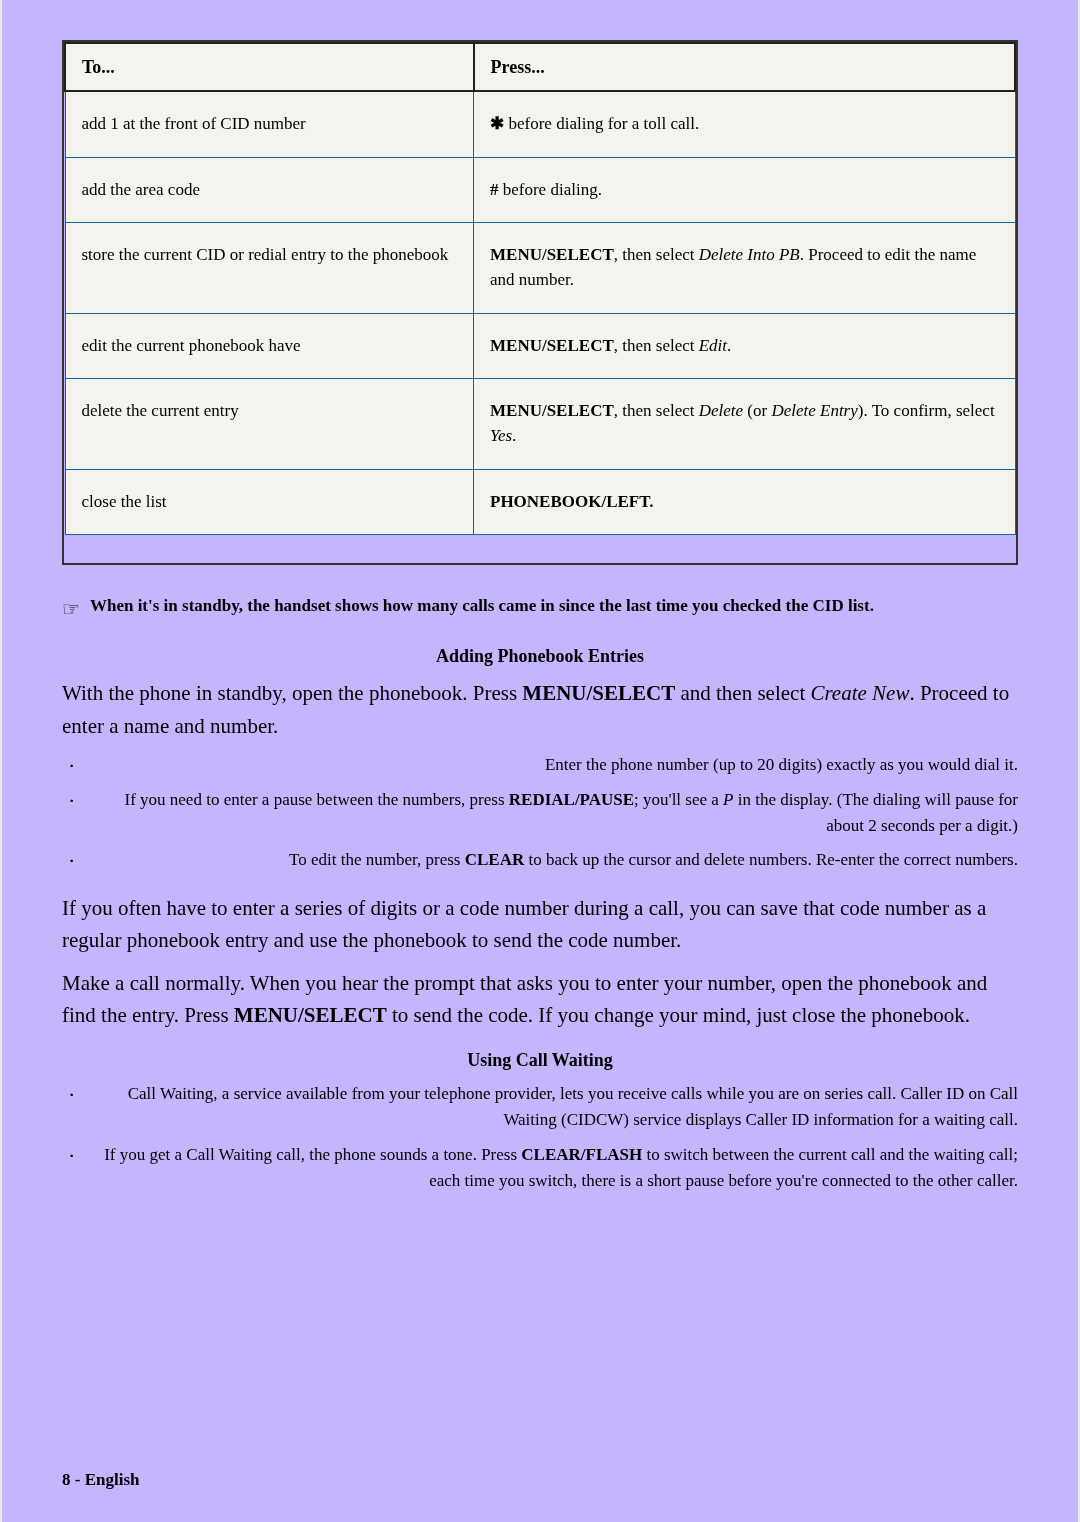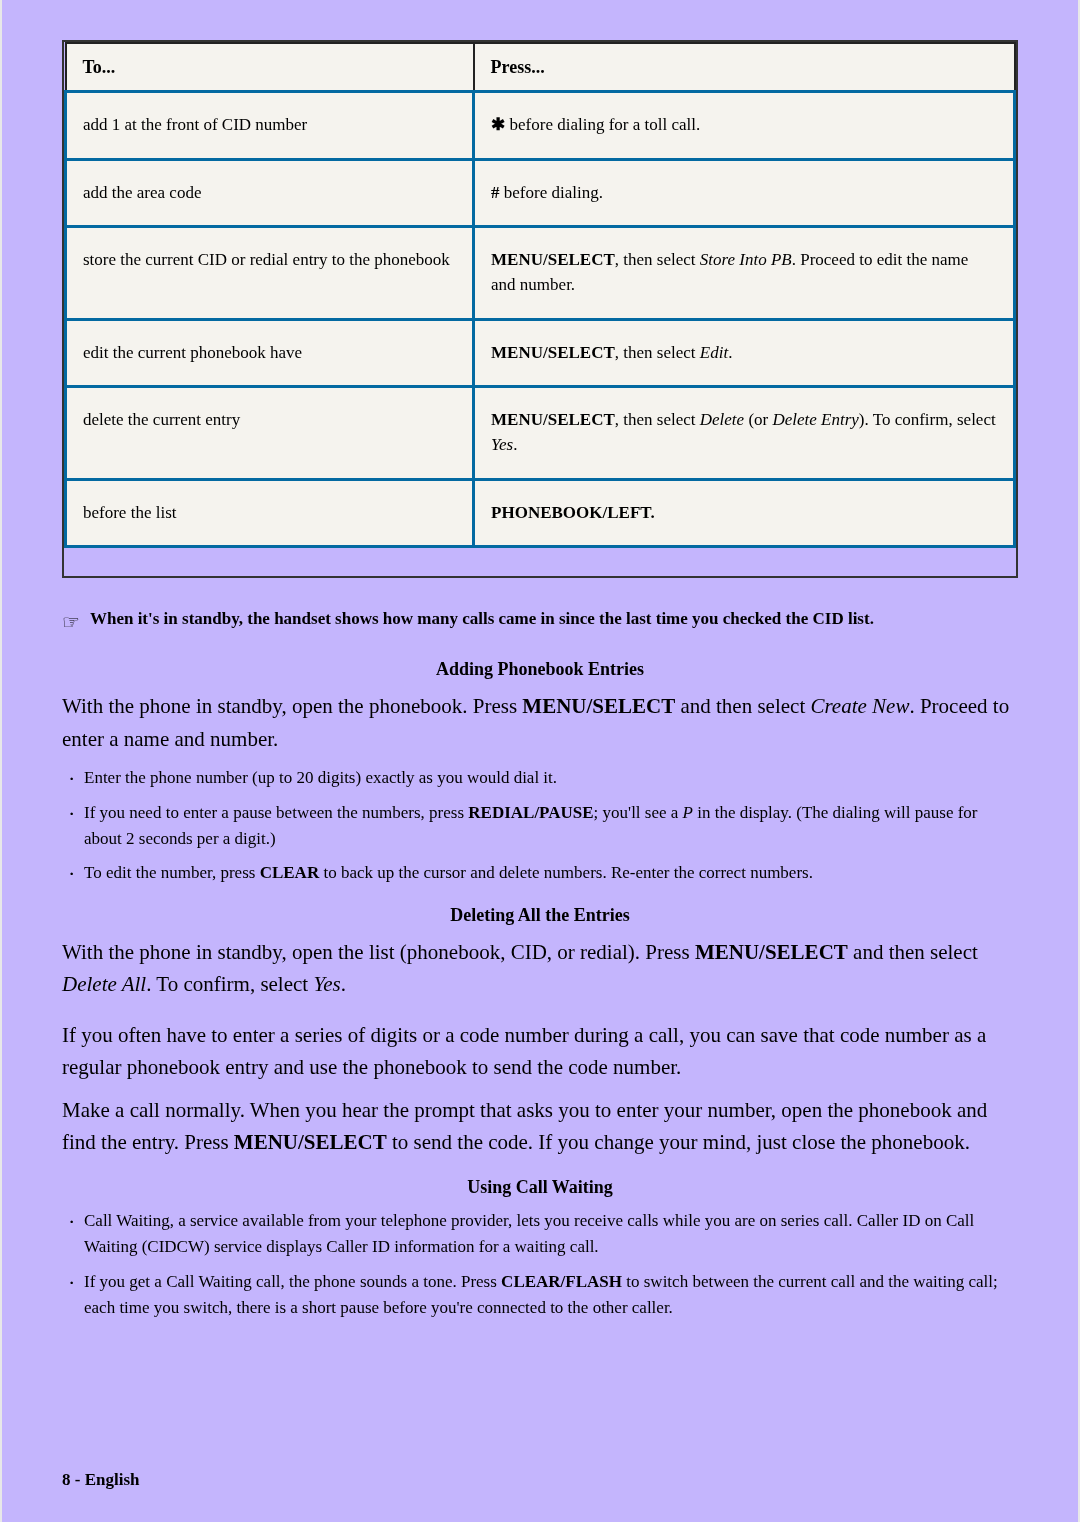--- a/index.html
+++ b/index.html
@@ -36,21 +36,21 @@
     table.main-table th {
       border: 2px solid #222;
       padding: 10px 16px;
       text-align: left;
       font-weight: bold;
       background: #f5f3ee;
       font-size: 18px;
     }
 
     table.main-table td {
-      border: 3px solid #0369a1;
+      border: 1px solid #0369a1;
       padding: 20px 16px;
       vertical-align: top;
       background: #f5f3ee;
     }
 
     table.main-table td:first-child {
       width: 43%;
     }
 
     table.main-table td:last-child {
@@ -104,20 +104,21 @@
       padding-left: 0;
       list-style: none;
     }
 
     .bullet-list li {
       font-size: 17px;
       line-height: 1.55;
       margin-bottom: 8px;
       padding-left: 22px;
       position: relative;
+      text-align: right;
     }
 
     .bullet-list li::before {
       content: '·';
       position: absolute;
       left: 6px;
       font-size: 22px;
       line-height: 1.3;
     }
 
@@ -156,32 +157,32 @@
       <tr>
             <td>add 1 at the front of CID number</td>
             <td><span class="bold">✱</span> before dialing for a toll call.</td>
           </tr>
           <tr>
             <td>add the area code</td>
             <td><span class="bold">#</span> before dialing.</td>
           </tr>
           <tr>
             <td>store the current CID or redial entry to the phonebook</td>
-            <td><span class="bold">MENU/SELECT</span>, then select <span class="italic">Store Into PB</span>. Proceed to edit the name and number.</td>
+            <td><span class="bold">MENU/SELECT</span>, then select <span class="italic">Delete Into PB</span>. Proceed to edit the name and number.</td>
           </tr>
           <tr>
             <td>edit the current phonebook have</td>
             <td><span class="bold">MENU/SELECT</span>, then select <span class="italic">Edit</span>.</td>
           </tr>
           <tr>
             <td>delete the current entry</td>
             <td><span class="bold">MENU/SELECT</span>, then select <span class="italic">Delete</span> (or <span class="italic">Delete Entry</span>). To confirm, select <span class="italic">Yes</span>.</td>
           </tr>
           <tr>
-            <td>before the list</td>
+            <td>close the list</td>
             <td><span class="bold">PHONEBOOK/LEFT.</span></td>
           </tr>
         </tbody>
     </table>
   </div>
 
   <div class="note-line">
     <span class="note-icon">☞</span>
     <span class="note-text">
       <strong>When it's in standby, the handset shows how many calls came in since the last time you checked the CID list.</strong>
@@ -190,24 +191,20 @@
 
   <div id="sections-container">
       <div class="section-block">
         <div class="section-heading">Adding Phonebook Entries</div>
         <p class="body-text">With the phone in standby, open the phonebook. Press <span class="bold">MENU/SELECT</span> and then select <span class="italic">Create New</span>. Proceed to enter a name and number.</p>
         <ul class="bullet-list">
           <li>Enter the phone number (up to 20 digits) exactly as you would dial it.</li>
           <li>If you need to enter a pause between the numbers, press <span class="bold">REDIAL/PAUSE</span>; you'll see a <span class="italic">P</span> in the display. (The dialing will pause for about 2 seconds per a digit.)</li>
           <li>To edit the number, press <span class="bold">CLEAR</span> to back up the cursor and delete numbers. Re-enter the correct numbers.</li>
         </ul>
-      </div>
-      <div class="section-block">
-        <div class="section-heading">Deleting All the Entries</div>
-        <p class="body-text">With the phone in standby, open the list (phonebook, CID, or redial). Press <span class="bold">MENU/SELECT</span> and then select <span class="italic">Delete All</span>. To confirm, select <span class="italic">Yes</span>.</p>
       </div>
       <div class="section-block">
         <p class="body-text">If you often have to enter a series of digits or a code number during a call, you can save that code number as a regular phonebook entry and use the phonebook to send the code number.</p>
         <p class="body-text">Make a call normally. When you hear the prompt that asks you to enter your number, open the phonebook and find the entry. Press <span class="bold">MENU/SELECT</span> to send the code. If you change your mind, just close the phonebook.</p>
       </div>
       <div class="section-block">
         <div class="section-heading">Using Call Waiting</div>
         <ul class="bullet-list">
           <li>Call Waiting, a service available from your telephone provider, lets you receive calls while you are on series call. Caller ID on Call Waiting (CIDCW) service displays Caller ID information for a waiting call.</li>
           <li>If you get a Call Waiting call, the phone sounds a tone. Press <span class="bold">CLEAR/FLASH</span> to switch between the current call and the waiting call; each time you switch, there is a short pause before you're connected to the other caller.</li>

